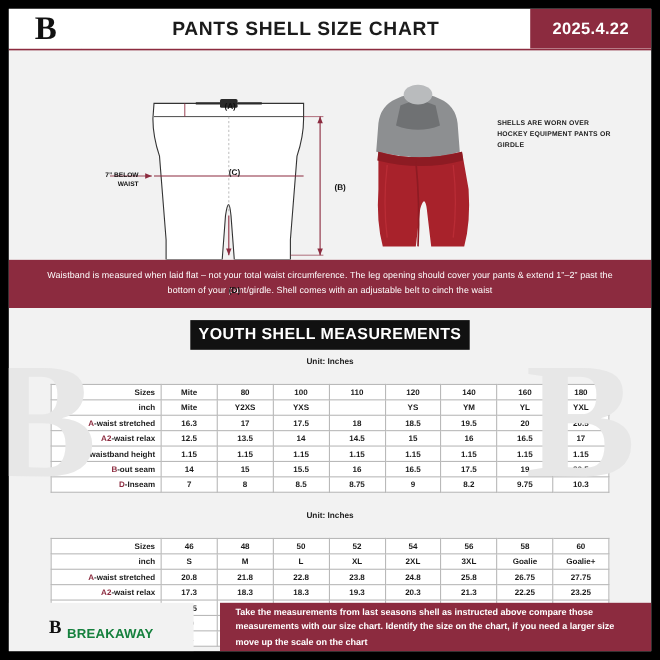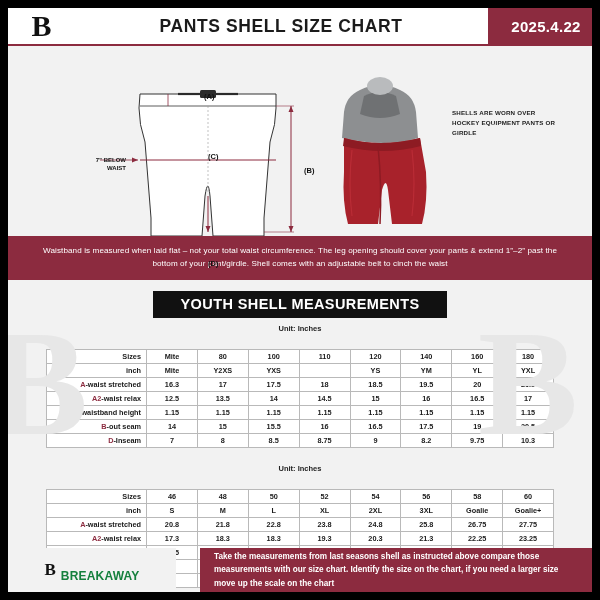--- a/index.html
+++ b/index.html
@@ -26,22 +26,22 @@
     line-height:1;letter-spacing:-1px;
   }
   .title-box{
     flex:1;display:flex;align-items:center;justify-content:center;
     background:#ffffff;
   }
   .title-box .t{
     font-size:17.5px;font-weight:bold;color:#1b1b1b;letter-spacing:.6px;
   }
   .date-box{
-    width:92px;background:#8c2b3f;color:#fff;display:flex;align-items:center;justify-content:center;
-    font-size:15px;font-weight:bold;letter-spacing:.3px;padding-left:12px;
+    width:110px;background:#8c2b3f;color:#fff;display:flex;align-items:center;justify-content:center;
+    font-size:15px;font-weight:bold;letter-spacing:.3px;
   }
   .hdr-rule{height:2px;background:#8c2b3f;}
   
   .diagram{
     position:relative;height:190px;background:#f2f2f2;
   }
   .dwrap{position:absolute;inset:0;}
   .note-right{
     position:absolute;left:444px;top:62px;width:110px;
     font-size:6.2px;line-height:1.65;color:#222;font-weight:bold;letter-spacing:.2px;
@@ -52,21 +52,21 @@
   .lbl-b{left:296px;top:120px;}
   .lbl-d{left:200px;top:213px;}
   .lbl-waist{left:78px;top:110px;font-size:6px;line-height:1.4;width:40px;text-align:right;}
   
   .noteband{
     background:#8c2b3f;color:#fff;padding:8px 26px 9px;
     text-align:center;font-size:8.1px;line-height:1.65;font-weight:normal;letter-spacing:.1px;
   }
   
   .secbar{
-    margin:11px auto 0;width:294px;background:#111;color:#fff;
+    margin:11px auto 0;width:254px;background:#111;color:#fff;
     text-align:center;font-size:14.5px;font-weight:bold;letter-spacing:.4px;
     padding:5px 0 6px;
   }
   .unit{
     text-align:center;font-size:7.5px;font-weight:bold;color:#222;margin:6px 0 4px;
   }
   
   table{
     width:508px;margin:16px auto;border-collapse:collapse;background:#fff;
     table-layout:fixed;

